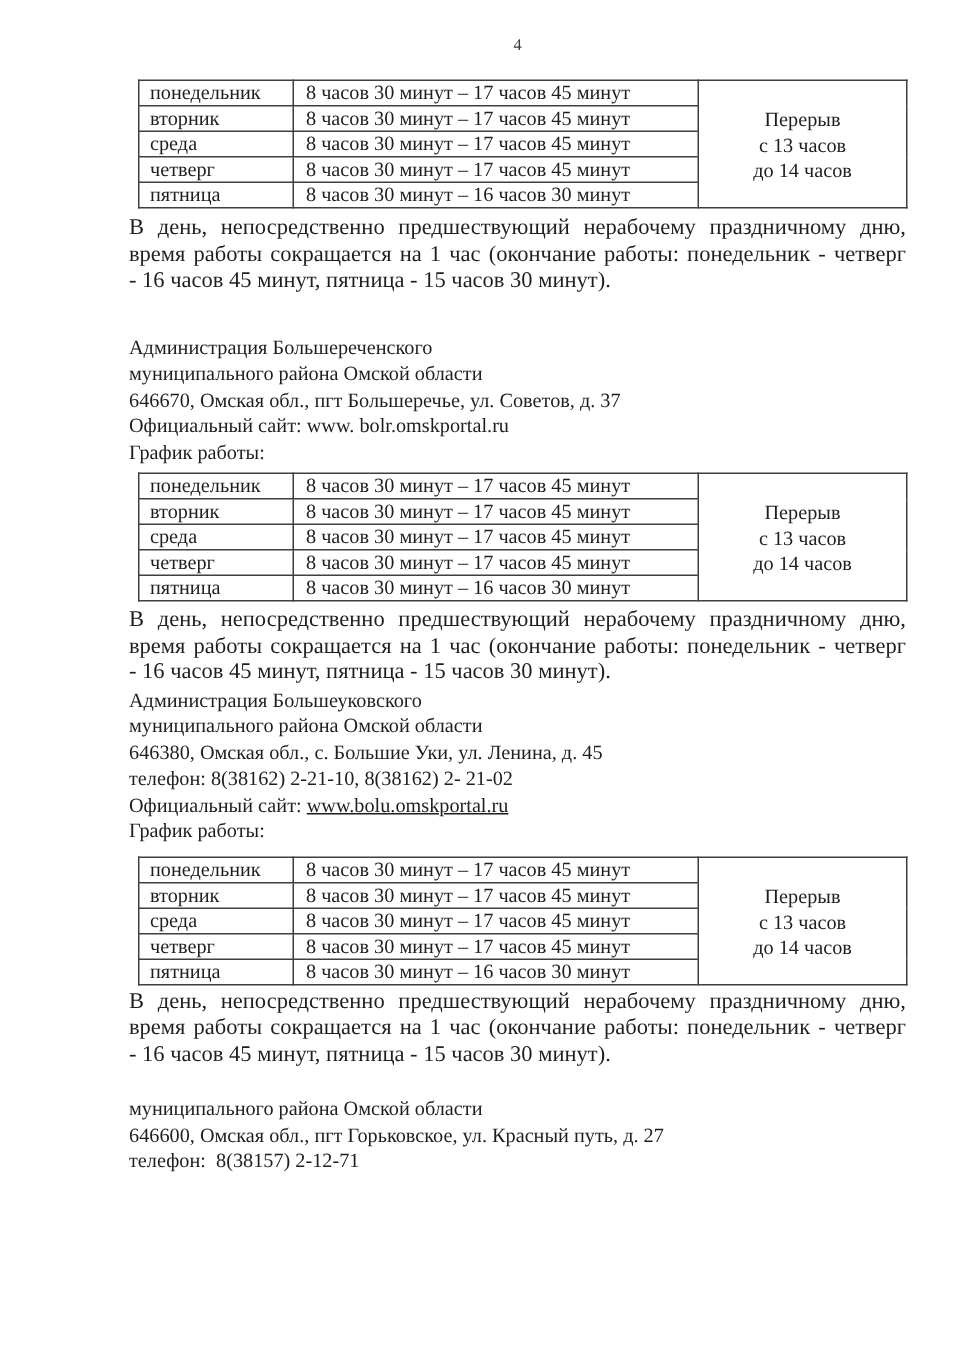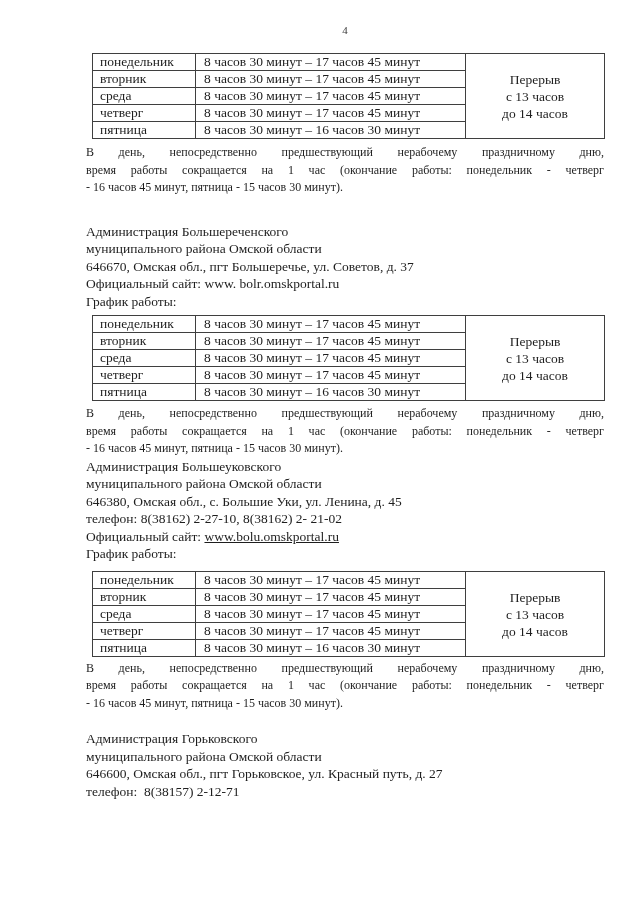--- a/index.html
+++ b/index.html
@@ -16,21 +16,21 @@
   table.sched td { border:1px solid #3f3f3f; height:16px; vertical-align:middle; overflow:hidden; }
   td.day   { padding-left:7px; }
   td.hours { padding-left:8px; }
   td.brk   { text-align:center; vertical-align:top; padding-top:1px; }
   td.brk div { line-height:17px; }
 
   .t1 { margin-top:15px; }
   .t2 { margin-top:5px; }
   .t3 { margin-top:8px; }
 
-  .note { font-size:12px; line-height:17.5px; }
+  .note { font-size:15px; line-height:17.5px; }
   .note .jline { text-align:justify; text-align-last:justify; }
   .note .lline { text-align:left; }
   .n1 { margin-top:5px; }
   .n2 { margin-top:4px; }
   .n3 { margin-top:3px; }
 
   .block { font-size:13.5px; line-height:17.5px; }
   .block div { white-space:pre-wrap; }
   .s2 { margin-top:26px; }
   .s3 { }
@@ -131,21 +131,21 @@
   <div class="note n2">
     <div class="jline">В день, непосредственно предшествующий нерабочему праздничному дню,</div>
     <div class="jline">время работы сокращается на 1 час (окончание работы: понедельник - четверг</div>
     <div class="lline">- 16 часов 45 минут, пятница - 15 часов 30 минут).</div>
   </div>
 
   <div class="block s3">
     <div>Администрация Большеуковского</div>
     <div>муниципального района Омской области</div>
     <div>646380, Омская обл., с. Большие Уки, ул. Ленина, д. 45</div>
-    <div>телефон: 8(38162) 2-27-10, 8(38162) 2- 21-02</div>
+    <div>телефон: 8(38162) 2-21-10, 8(38162) 2- 21-02</div>
     <div><span>Официальный сайт: </span><span class="url-underline">www.bolu.omskportal.ru</span></div>
     <div>График работы:</div>
   </div>
 
   <table class="sched t3">
     <colgroup>
         <col style="width:103px">
         <col style="width:270px">
         <col style="width:139px">
       </colgroup>
@@ -178,19 +178,18 @@
   </tbody>
     </table>
 
   <div class="note n3">
     <div class="jline">В день, непосредственно предшествующий нерабочему праздничному дню,</div>
     <div class="jline">время работы сокращается на 1 час (окончание работы: понедельник - четверг</div>
     <div class="lline">- 16 часов 45 минут, пятница - 15 часов 30 минут).</div>
   </div>
 
   <div class="block s4">
-    <div>Администрация Горьковского</div>
     <div>муниципального района Омской области</div>
     <div>646600, Омская обл., пгт Горьковское, ул. Красный путь, д. 27</div>
     <div>телефон:  8(38157) 2-12-71</div>
   </div>
 
 </div>
 
 </body></html>

